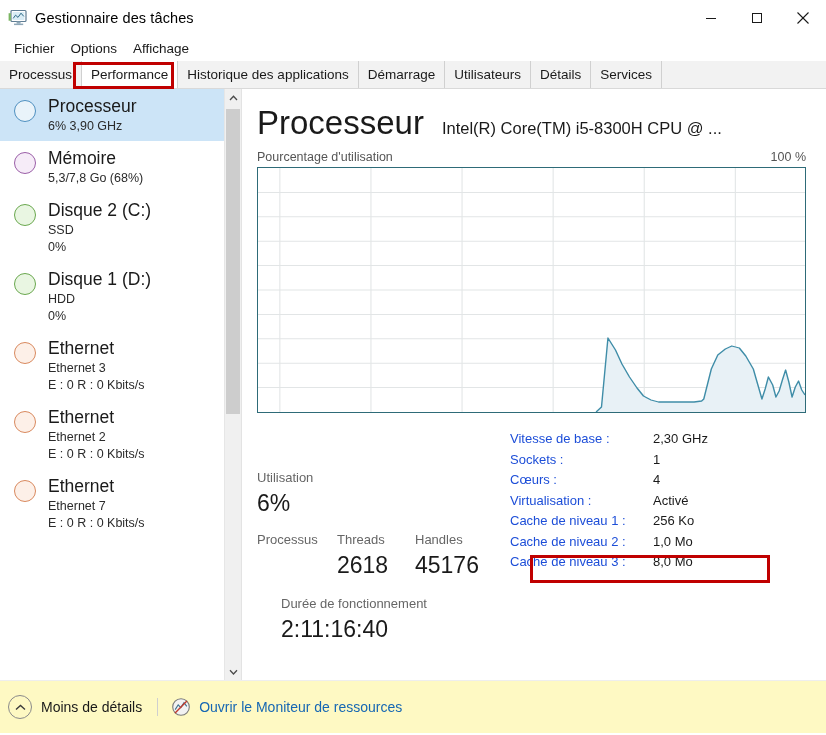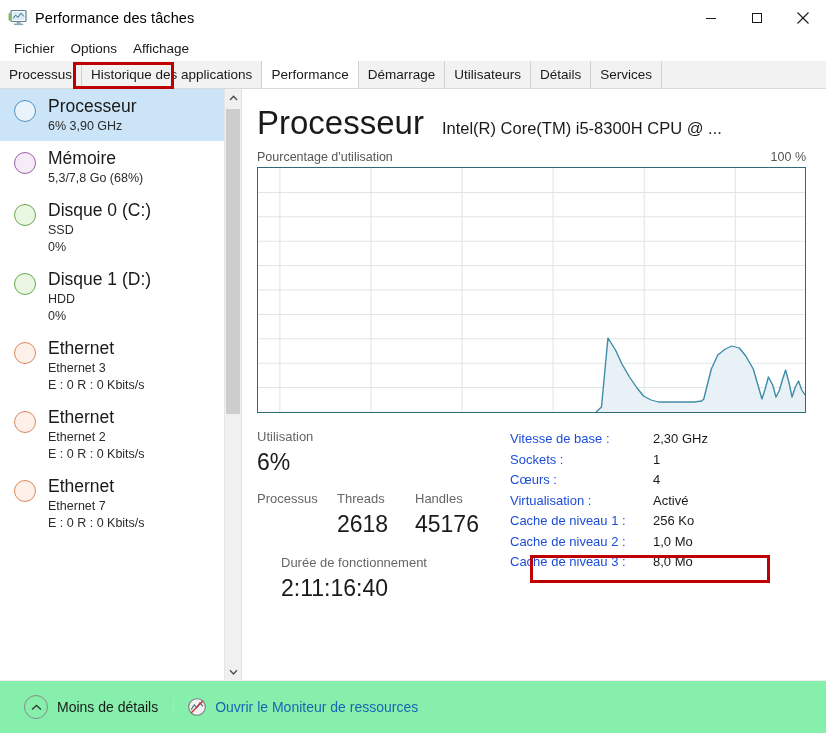--- a/index.html
+++ b/index.html
@@ -243,21 +243,21 @@
   }
 
   
   .stats-row {
     display: flex;
     margin-top: 14px;
   }
   .stats-left { width: 253px; flex: 0 0 253px; }
   .stats-right { flex: 1 1 auto; padding-top: 2px; }
 
-  .sgroup { display: flex; }
+  .sgroup { display: flex; margin-top: 41px; }
   .scell { }
   .scell .lbl {
     font-size: 13px;
     color: #666;
     line-height: 19px;
     white-space: nowrap;
   }
   .scell .val {
     font-size: 23px;
     color: #1a1a1a;
@@ -284,22 +284,22 @@
   .spec-line .v {
     color: #1a1a1a;
     white-space: nowrap;
   }
 
   
   .statusbar {
     height: 52px;
     display: flex;
     align-items: center;
-    padding-left: 24px;
-    background: #86efac;
+    padding-left: 8px;
+    background: #fef9c3;
     border-top: 1px solid #eeeeee;
   }
   .less-details {
     display: flex;
     align-items: center;
   }
   .chev-circle {
     width: 22px; height: 22px;
     border: 1px solid #8a8a8a;
     border-radius: 50%;
@@ -326,21 +326,21 @@
   <span class="app-icon">
     <svg width="20" height="18" viewBox="0 0 20 18">
       <rect x="3" y="1.5" width="15" height="11" rx="1" fill="#ffffff" stroke="#5f7d93" stroke-width="1.2"></rect>
       <rect x="4.6" y="3" width="11.8" height="8" fill="#d9ecf5"></rect>
       <polyline points="5.2,9.4 7.6,6.2 10,8.4 13,4.2 15.8,7.4" fill="none" stroke="#2f6a86" stroke-width="1"></polyline>
       <rect x="8.6" y="12.5" width="4" height="2.2" fill="#8fa8b8"></rect>
       <rect x="6" y="14.6" width="9.2" height="1.5" fill="#8fa8b8"></rect>
       <rect x="0.6" y="4.2" width="2.2" height="7.5" fill="#7bb661"></rect>
     </svg>
   </span>
-  <span class="title-text">Performance des tâches</span>
+  <span class="title-text">Gestionnaire des tâches</span>
 
   <div class="win-controls">
     <div class="win-btn">
       <svg width="12" height="12" viewBox="0 0 12 12">
           <line x1="1" y1="6.5" x2="11" y2="6.5" stroke="#1a1a1a" stroke-width="1"></line>
         </svg>
     </div>
     <div class="win-btn">
       <svg width="12" height="12" viewBox="0 0 12 12">
           <rect x="1.5" y="1.5" width="9" height="9" fill="none" stroke="#1a1a1a" stroke-width="1"></rect>
@@ -356,22 +356,22 @@
 </div>
 
 <div class="menubar">
   <div class="menu-item">Fichier</div>
   <div class="menu-item">Options</div>
   <div class="menu-item">Affichage</div>
 </div>
 
 <div class="tabbar">
   <div class="tab">Processus</div>
+  <div class="tab active">Performance</div>
   <div class="tab">Historique des applications</div>
-  <div class="tab active">Performance</div>
   <div class="tab">Démarrage</div>
   <div class="tab">Utilisateurs</div>
   <div class="tab">Détails</div>
   <div class="tab">Services</div>
   <div class="tabbar-filler"></div>
 </div>
 
 <div class="content">
 
   <div class="sidebar">
@@ -388,21 +388,21 @@
       <span class="thumb" style="border:1.5px solid #9b5fa8;background:#f6ecf8;"></span>
       <span class="side-texts">
         <span class="side-title" style="display:block">Mémoire</span>
         <span class="side-sub" style="display:block">5,3/7,8 Go (68%)</span>
       </span>
     </div>
 
     <div class="side-item">
       <span class="thumb" style="border:1.5px solid #6aa84f;background:#e9f6e2;"></span>
       <span class="side-texts">
-        <span class="side-title" style="display:block">Disque 0 (C:)</span>
+        <span class="side-title" style="display:block">Disque 2 (C:)</span>
         <span class="side-sub" style="display:block">SSD</span>
         <span class="side-sub" style="display:block">0%</span>
       </span>
     </div>
 
     <div class="side-item">
       <span class="thumb" style="border:1.5px solid #6aa84f;background:#e9f6e2;"></span>
       <span class="side-texts">
         <span class="side-title" style="display:block">Disque 1 (D:)</span>
         <span class="side-sub" style="display:block">HDD</span>

